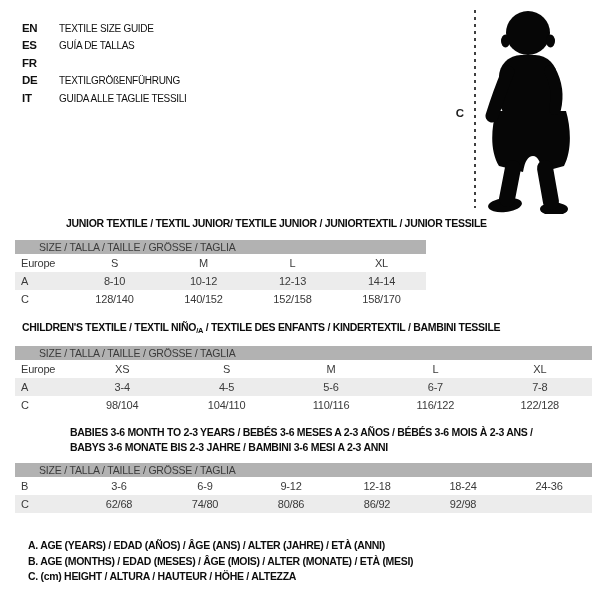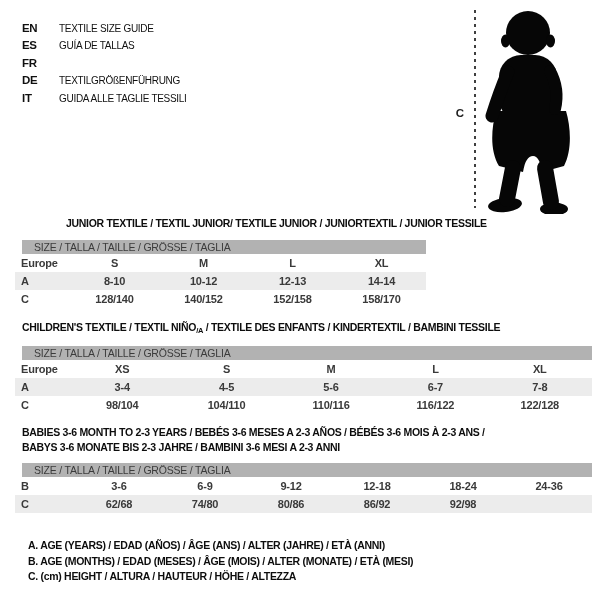--- a/index.html
+++ b/index.html
@@ -17,31 +17,31 @@
 
   
   .dash-line{left:474px;top:10px;width:2px;height:198px;
     background:repeating-linear-gradient(to bottom,#3f3f3f 0 3px,transparent 3px 7px);}
   .c-label{left:451px;top:107px;width:18px;text-align:center;font-weight:700;font-size:11.5px;color:#222;}
   .silhouette{left:482px;top:8px;}
 
   
   .section-title{font-weight:700;font-size:10.5px;letter-spacing:-0.3px;color:#0d0d0d;white-space:nowrap;}
   .section-title .subs{font-size:7.5px;vertical-align:-1.5px;}
-  .two-line div{line-height:15px;}
+  .two-line div{line-height:15px;margin-left:48px;}
 
   
   .size-table{background:#ffffff;}
   .band{height:14px;line-height:14px;background:#b2b2b2;color:#3b3b3b;
-    font-size:10.5px;letter-spacing:-0.2px;padding-left:12px;box-sizing:border-box;margin-left:7px;}
+    font-size:10.5px;letter-spacing:-0.2px;padding-left:24px;box-sizing:border-box;}
   .trow{display:grid;height:18px;align-items:center;}
   .t1 .trow{grid-template-columns:55px repeat(4,1fr);}
   .t2 .trow{grid-template-columns:55px repeat(5,1fr);}
   .t3 .trow{grid-template-columns:61px repeat(6,1fr);}
-  .cell{font-size:11px;letter-spacing:-0.2px;color:#3a3a3a;text-align:center;line-height:18px;white-space:nowrap;font-weight:bold;}
+  .cell{font-size:11px;letter-spacing:-0.2px;color:#3a3a3a;text-align:center;line-height:18px;white-space:nowrap;}
   .cell.rlabel{text-align:left;padding-left:6px;}
   .trow.alt{background:#ececec;}
 
   
   .legend div{line-height:15.5px;font-weight:700;font-size:10.5px;letter-spacing:-0.3px;color:#0d0d0d;white-space:nowrap;}
 </style>
 </head>
 <body>
 
 <div class="abs lang-block">

